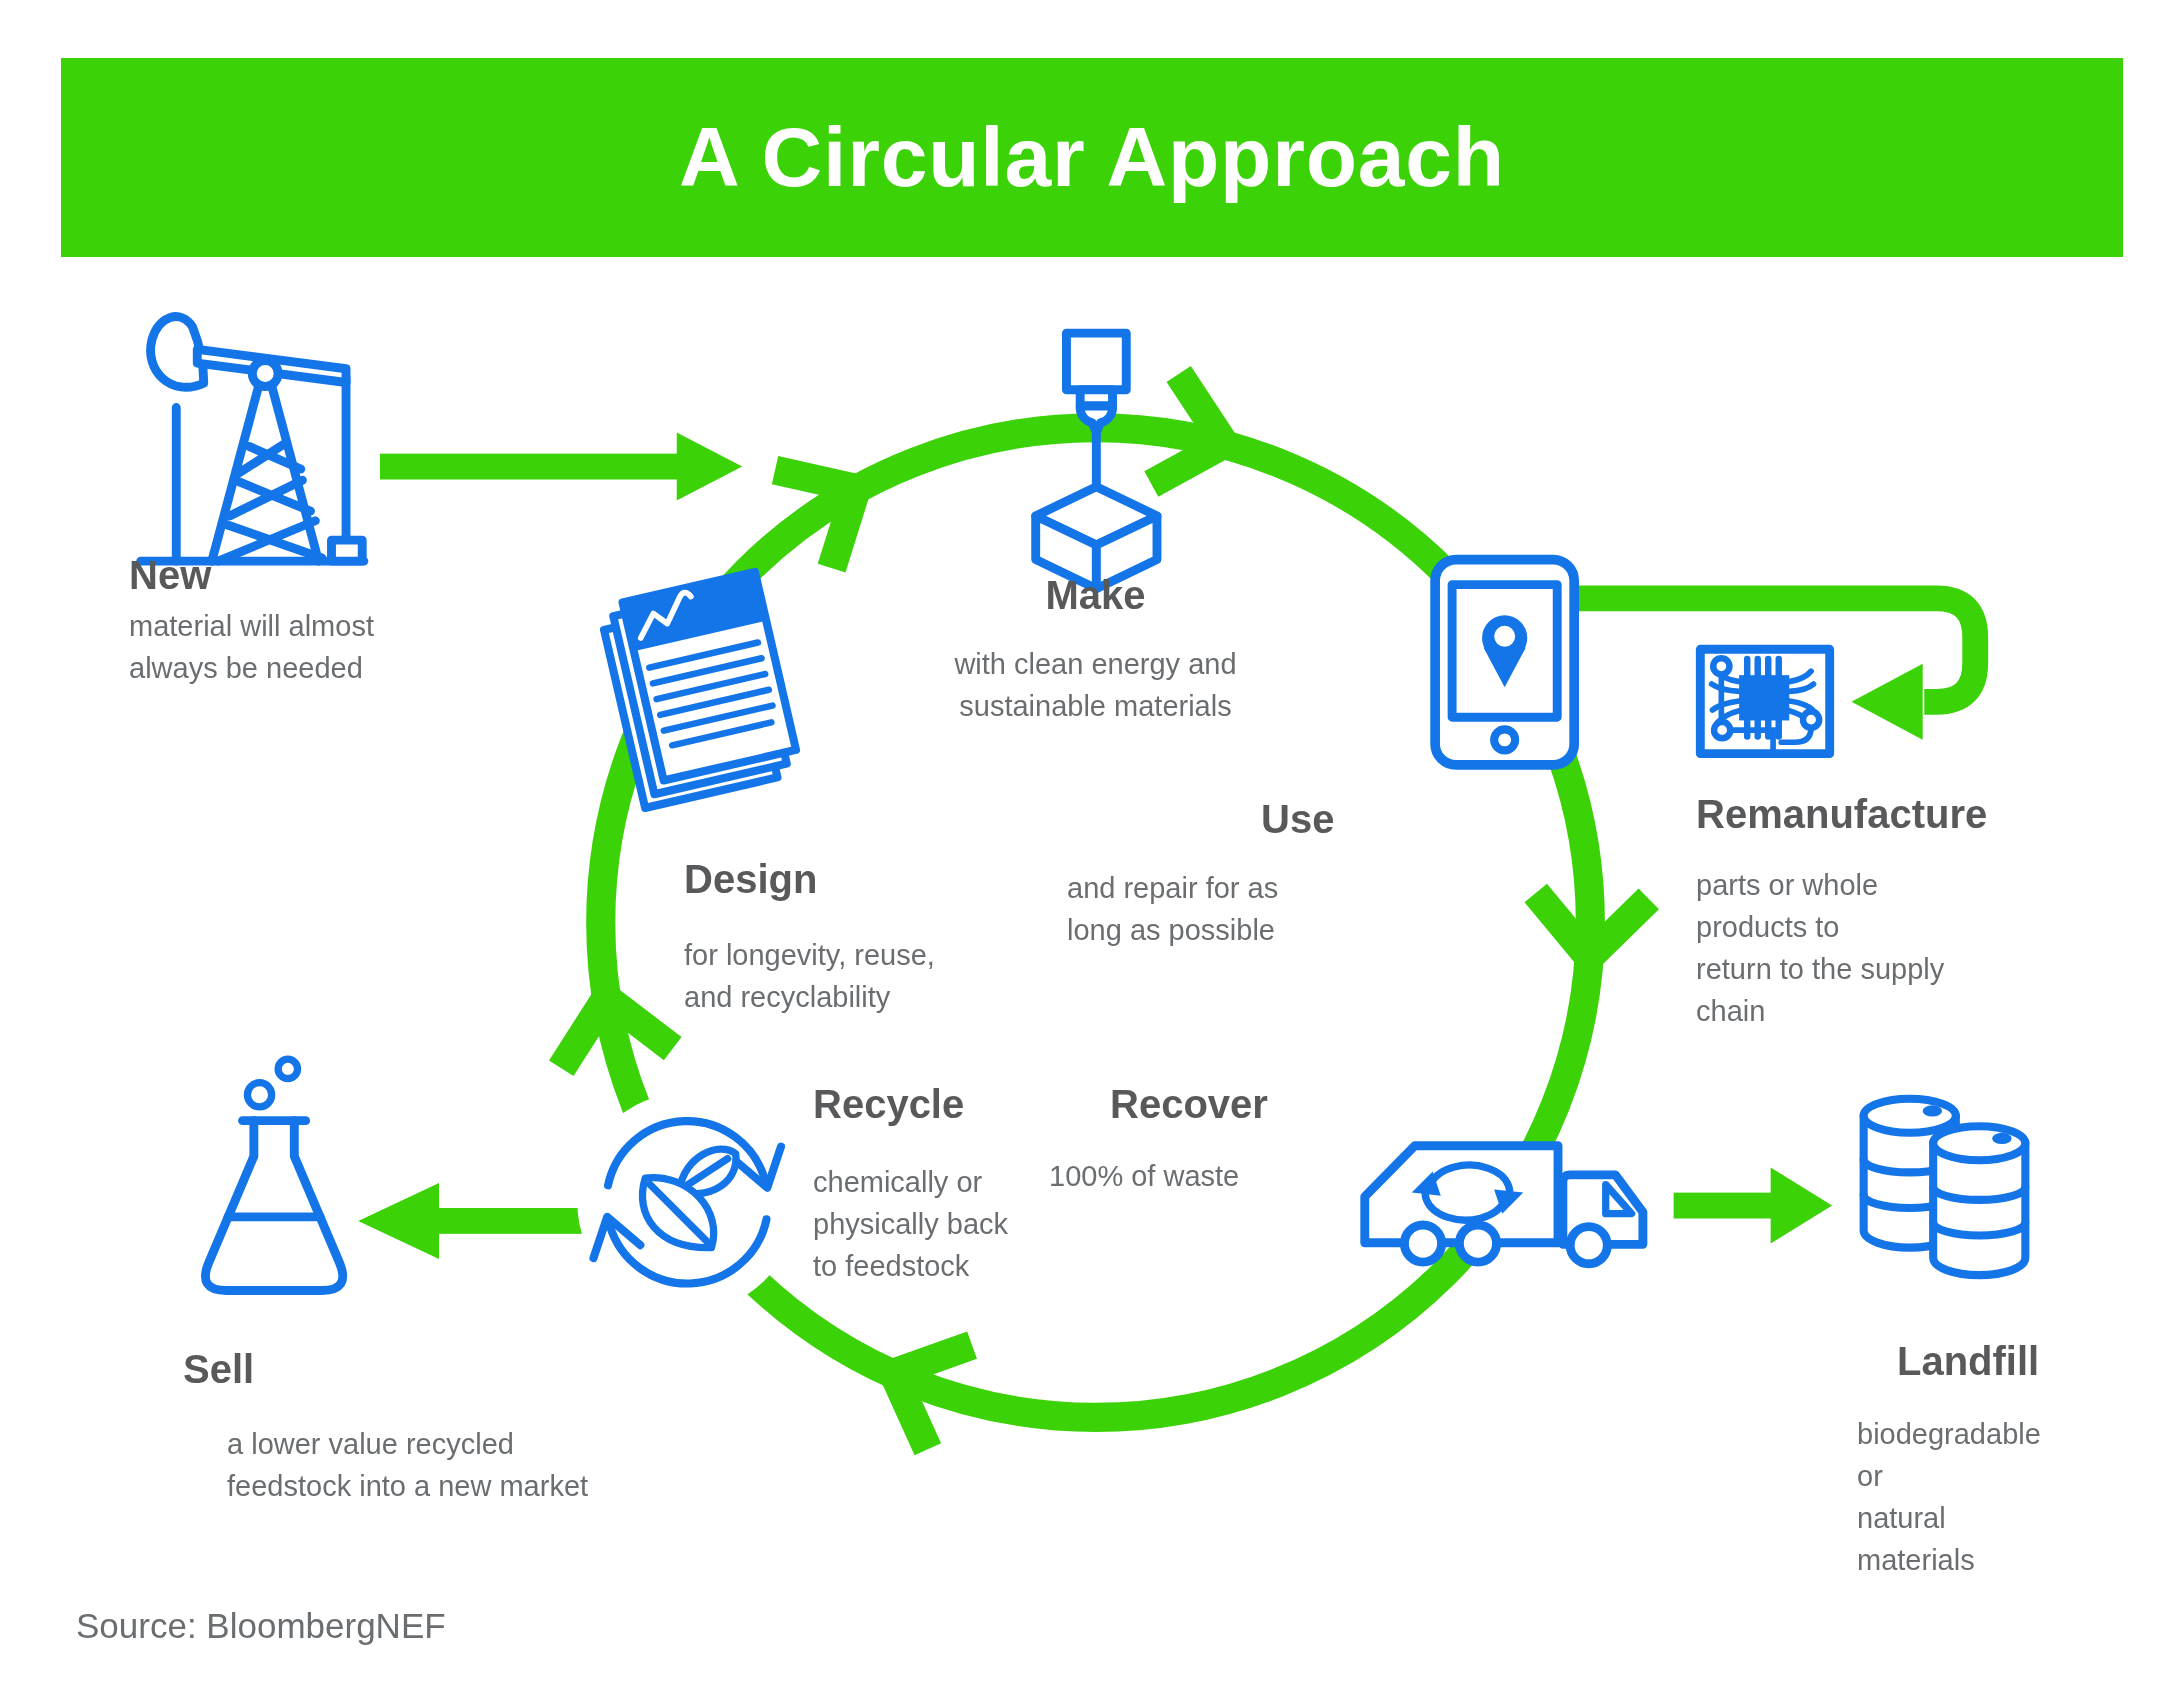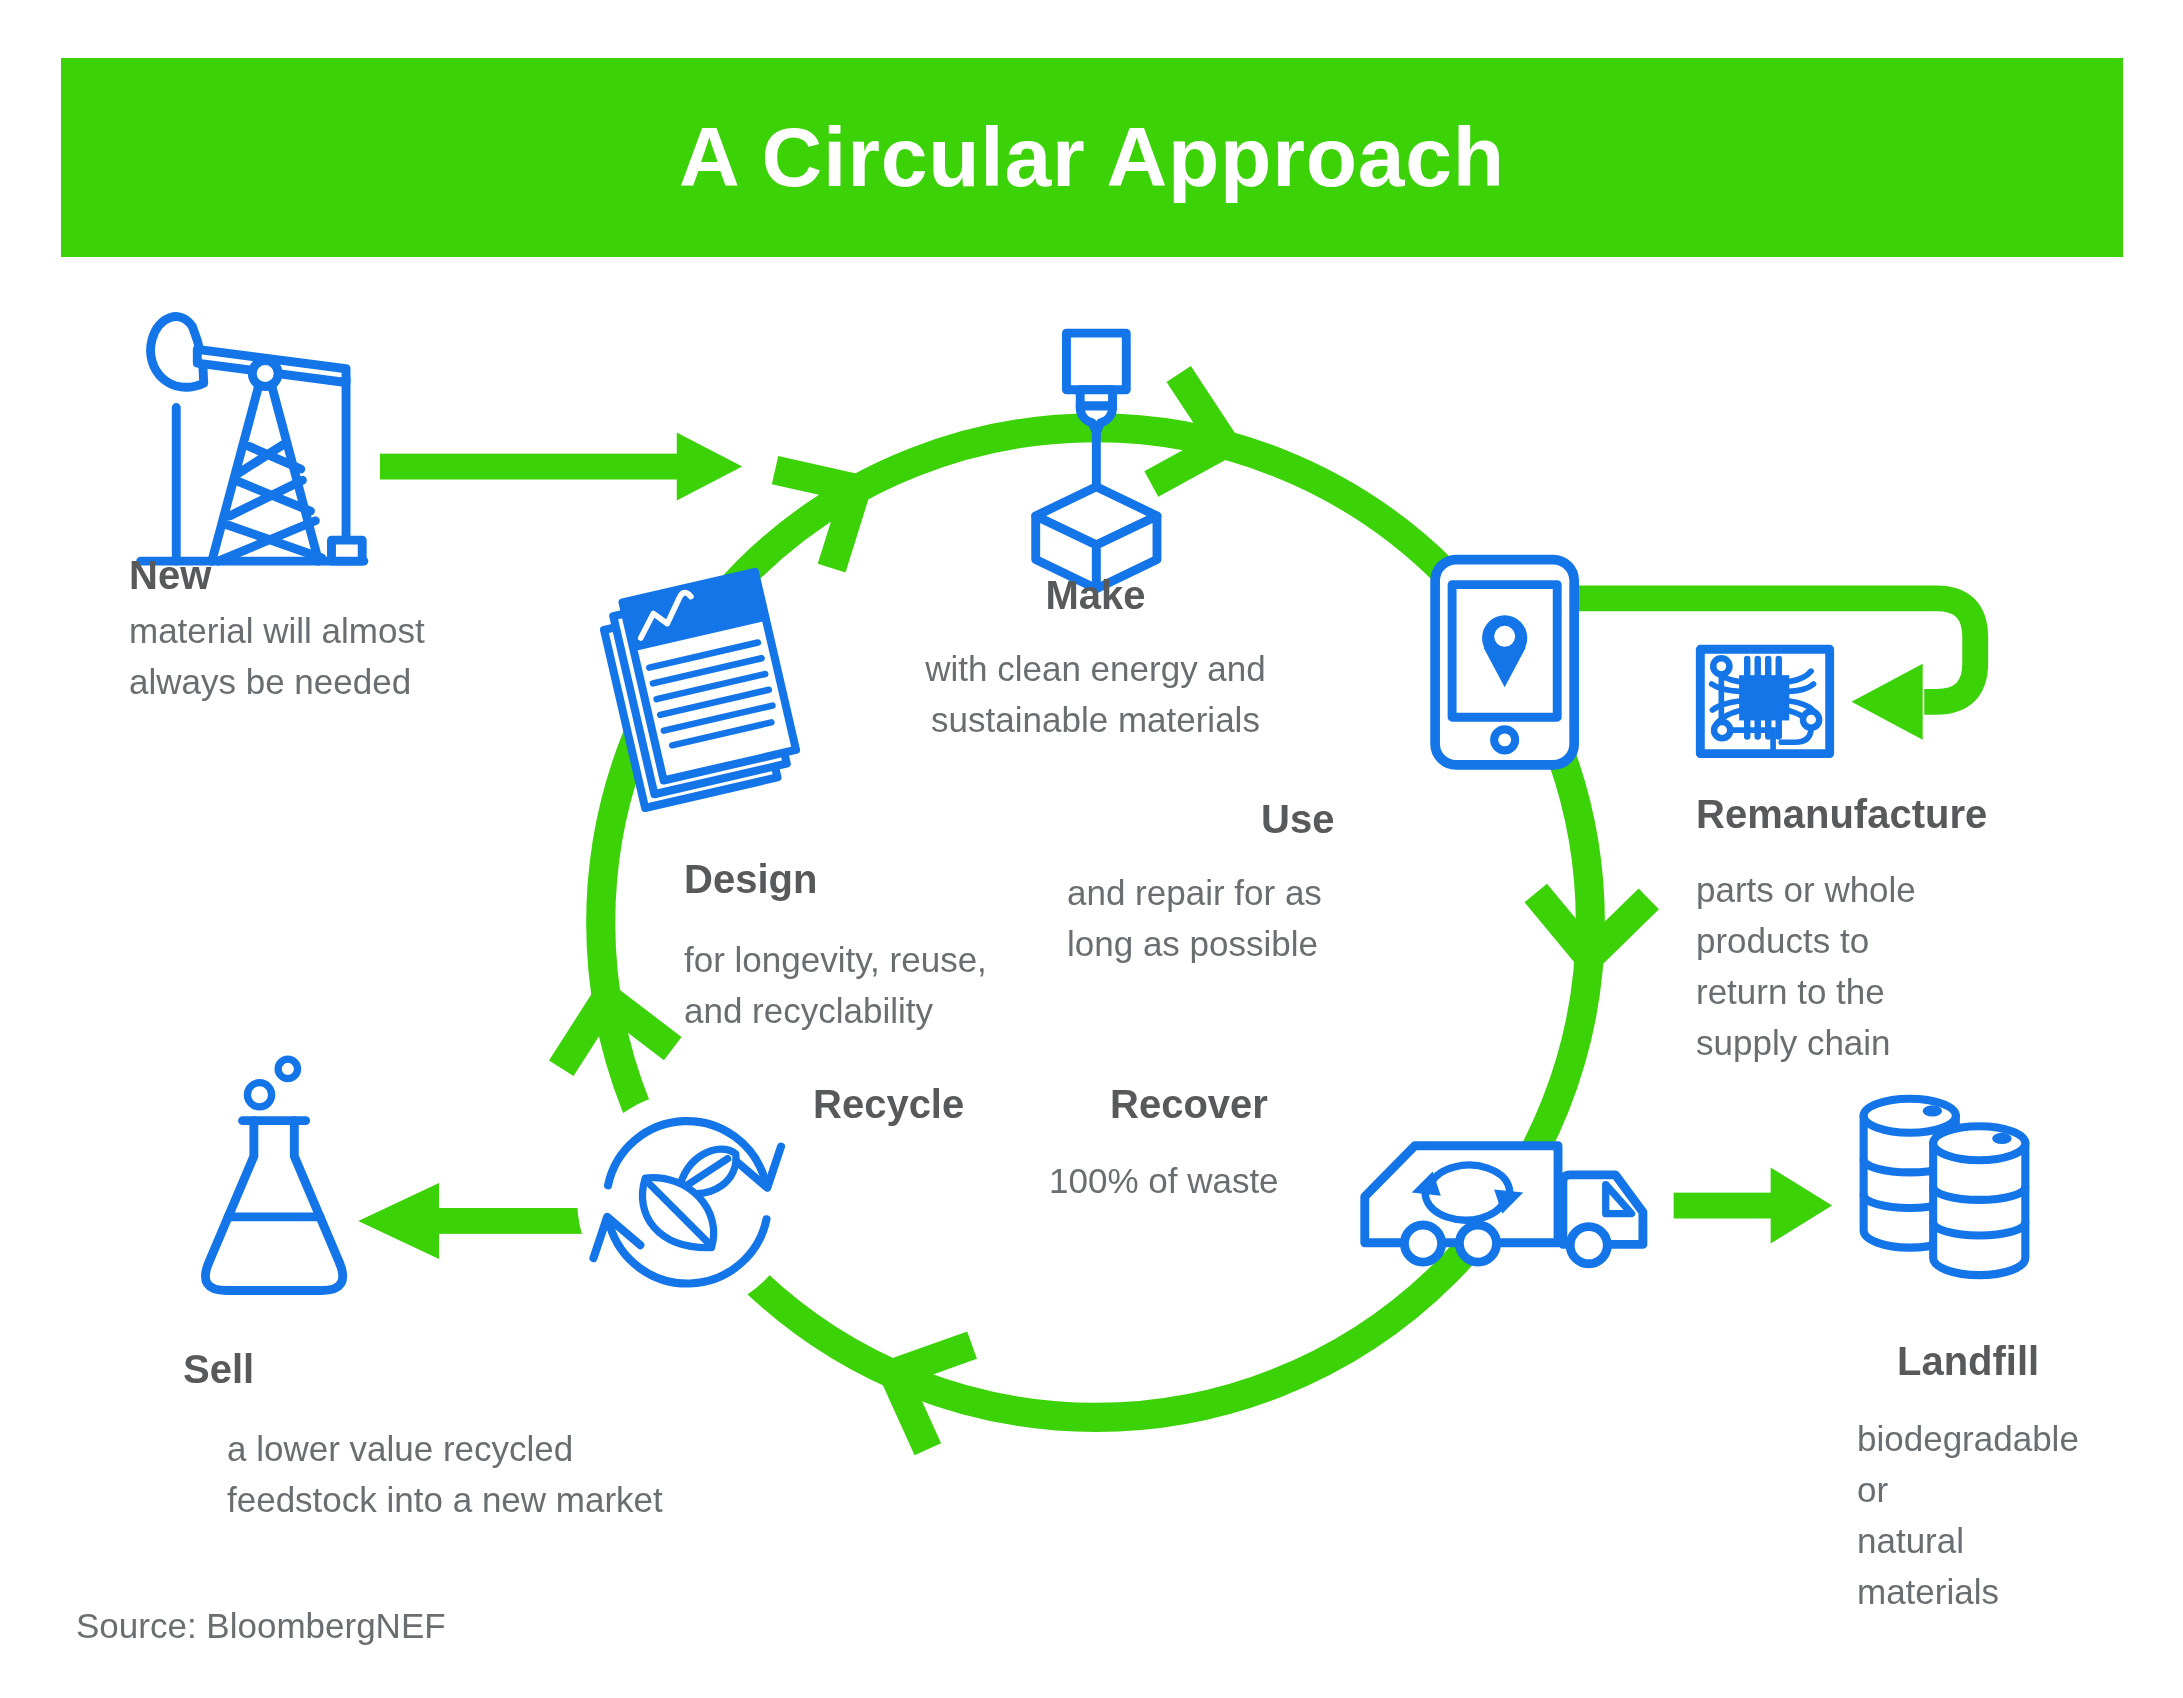--- a/index.html
+++ b/index.html
@@ -8,21 +8,21 @@
   }
   *{margin:0;padding:0;box-sizing:border-box;}
   html,body{width:2183px;height:1698px;background:var(--bg);overflow:hidden;}
   body{font-family:"Liberation Sans","DejaVu Sans",sans-serif;position:relative;}
   .page{position:absolute;left:0;top:0;width:1979px;height:1698px;background:var(--bg);}
   .header-bar{position:absolute;left:61px;top:58px;width:2062px;height:199px;background:var(--green);
     display:flex;align-items:center;justify-content:center;}
   .page-title{color:var(--title_text);font-size:84px;font-weight:bold;letter-spacing:0.8px;}
   .diagram-svg{position:absolute;left:0;top:0;width:2183px;height:1698px;}
   .h{position:absolute;font-size:40px;font-weight:bold;color:var(--heading);white-space:pre-line;}
-  .b{position:absolute;font-size:35px;color:var(--body);line-height:51px;white-space:pre-line;}
+  .b{position:absolute;font-size:29px;color:var(--body);line-height:42px;white-space:pre-line;}
   .ta-c{text-align:center;} .ta-r{text-align:left;}
   .source{position:absolute;left:76px;top:1606px;font-size:35px;color:var(--body);}
   
   .ring{fill:none;stroke:var(--green);stroke-width:36px;}
   .chev{fill:none;stroke:var(--green);stroke-width:36px;stroke-linejoin:miter;stroke-linecap:butt;}
   .garr{fill:var(--green);}
   .gpath{fill:none;stroke:var(--green);stroke-width:32px;}
   .bs{stroke:var(--blue);stroke-width:11px;fill:none;stroke-linecap:round;stroke-linejoin:round;}
   .bs10{stroke:var(--blue);stroke-width:10px;fill:none;stroke-linecap:round;stroke-linejoin:round;}
   .bs9{stroke:var(--blue);stroke-width:9px;fill:none;stroke-linecap:round;stroke-linejoin:round;}
@@ -191,20 +191,23 @@
 
   <div class="h" style="left:1696px;top:792px;">Remanufacture</div>
   <div class="b" style="left:1696px;top:864px;">parts or whole products to
 return to the supply chain</div>
 
   <div class="h" style="left:684px;top:857px;">Design</div>
   <div class="b" style="left:684px;top:934px;">for longevity, reuse,
 and recyclability</div>
 
   <div class="h" style="left:813px;top:1082px;">Recycle</div>
+  <div class="b" style="left:813px;top:1161px;">chemically or
+physically back
+to feedstock</div>
 
   <div class="h ta-r" style="left:1110px;top:1082px;width:243px;">Recover</div>
   <div class="b ta-r" style="left:1049px;top:1155px;width:307px;">100% of waste</div>
 
   <div class="h" style="left:183px;top:1347px;">Sell</div>
   <div class="b" style="left:183px;top:1423px;margin-left:44px;">a lower value recycled
 feedstock into a new market</div>
 
   <div class="h" style="left:1857px;top:1339px;margin-left:40px;">Landfill</div>
   <div class="b" style="left:1857px;top:1413px;">biodegradable or

